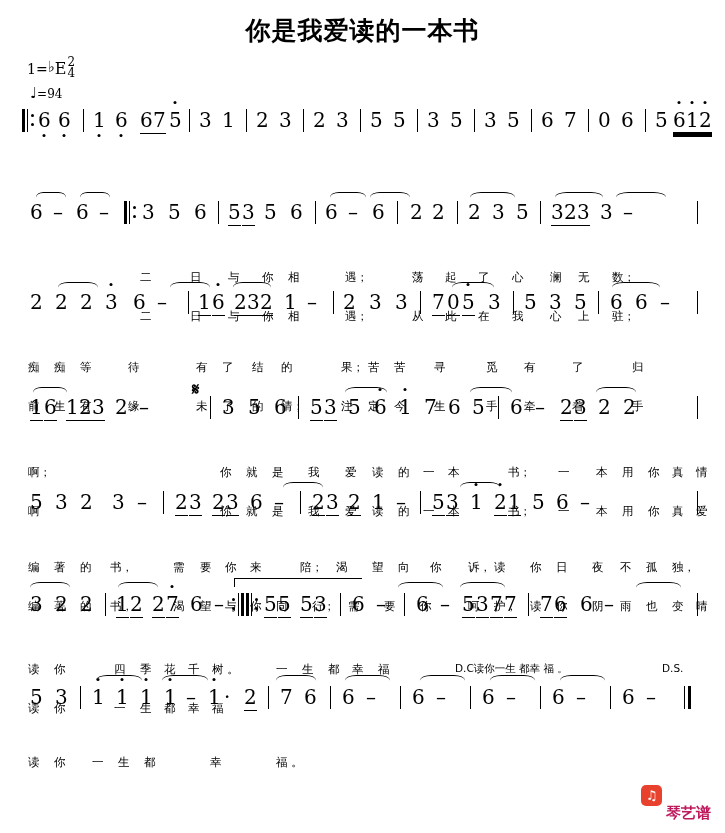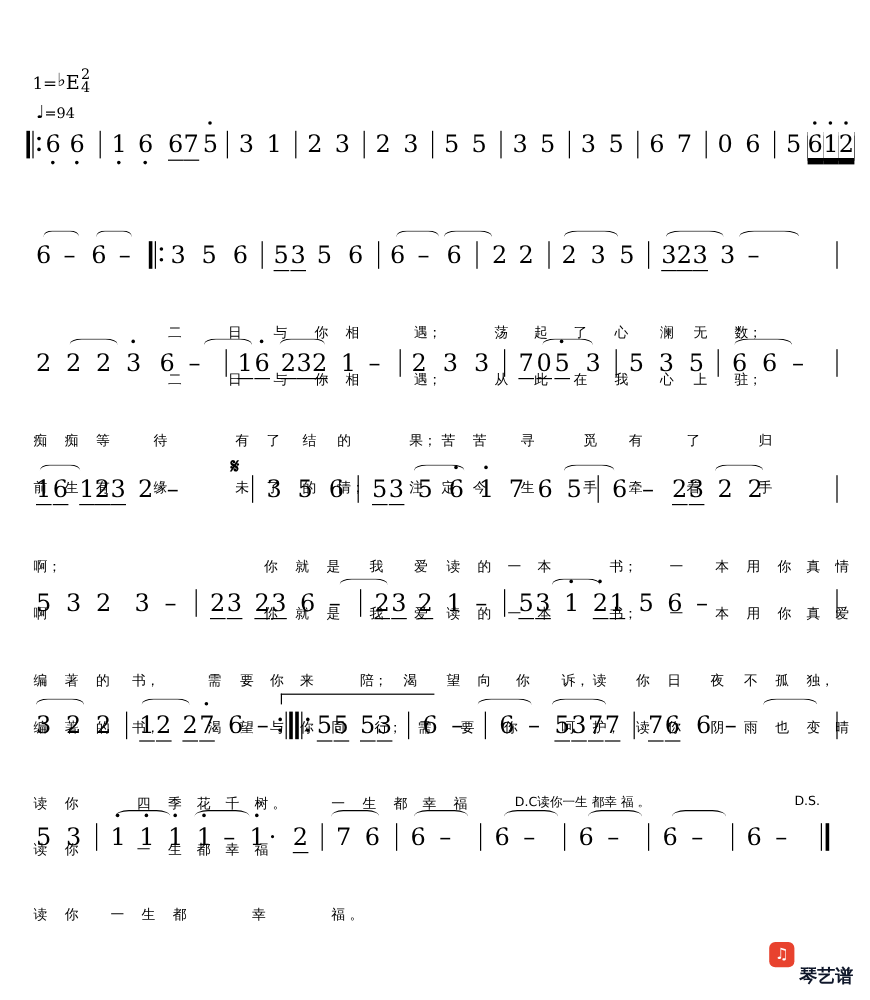--- a/index.html
+++ b/index.html
@@ -151,27 +151,28 @@
     display:flex;align-items:center;
     font-family:"DejaVu Sans", sans-serif;
   }
   .logo .mark{
     width:21px;height:21px;border-radius:5px;
     background:#e8422e;color:#fff;
     font-size:13px;font-weight:bold;
     display:flex;align-items:center;justify-content:center;
     margin-right:4px;
   }
-  .logo .txt{font-size:15px;font-weight:bold;color:#0f172a;margin-top:36px;}
+  .logo .txt{font-size:15px;font-weight:bold;color:#be185d;margin-top:36px;}
 </style>
 </head>
 <body>
 
 <div class="sheet">
 
+  <div class="title">你是我爱读的一本书</div>
 
 
   <div class="keysig">
     <span>1=</span><span class="flat">♭</span><span class="ekey">E</span><span class="meter"><span class="num">2</span><span class="den">4</span></span>
   </div>
   <div class="tempo">
     <span class="note">♩</span><span>=94</span>
   </div>
 
   <div class="row" style="top:108px;">
@@ -610,21 +611,21 @@
       <span class="ly" style="left:114px;">四</span>
       <span class="ly" style="left:140px;">季</span>
       <span class="ly" style="left:164px;">花</span>
       <span class="ly" style="left:188px;">千</span>
       <span class="ly" style="left:212px;">树 。</span>
       <span class="ly" style="left:276px;">一</span>
       <span class="ly" style="left:302px;">生</span>
       <span class="ly" style="left:328px;">都</span>
       <span class="ly" style="left:352px;">幸</span>
       <span class="ly" style="left:378px;">福</span>
-      <span class="ds" style="left:429px;">D.C读你一生     都幸    福 。</span>
+      <span class="ds" style="left:455px;">D.C读你一生     都幸    福 。</span>
       <span class="ds" style="left:662px;">D.S.</span>
     </div>
     <div class="lyr" style="top:56px;">
       <span class="ly" style="left:28px;">读</span>
       <span class="ly" style="left:54px;">你</span>
       <span class="ly" style="left:114px;">一</span>
       <span class="ly" style="left:140px;">生</span>
       <span class="ly" style="left:164px;">都</span>
       <span class="ly" style="left:188px;">幸</span>
       <span class="ly" style="left:212px;">福</span>

